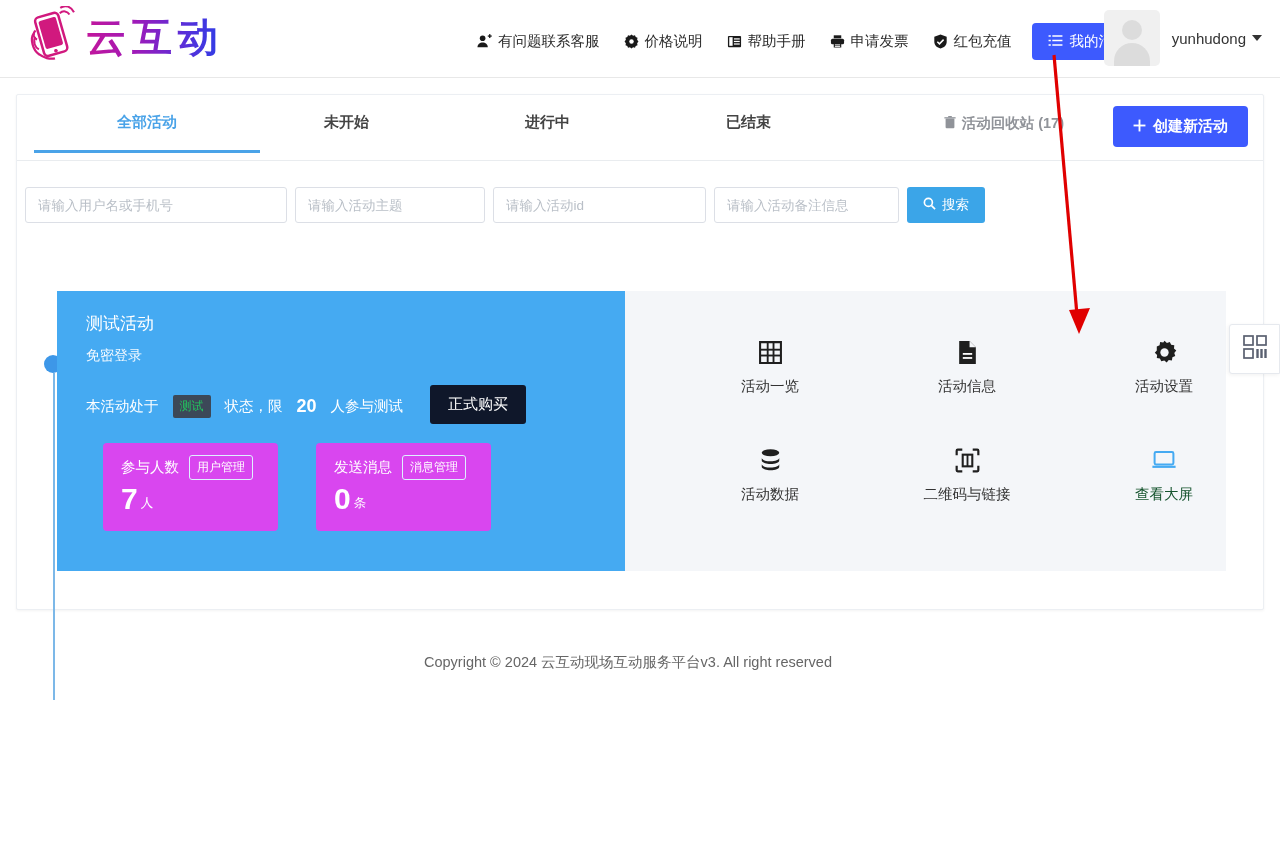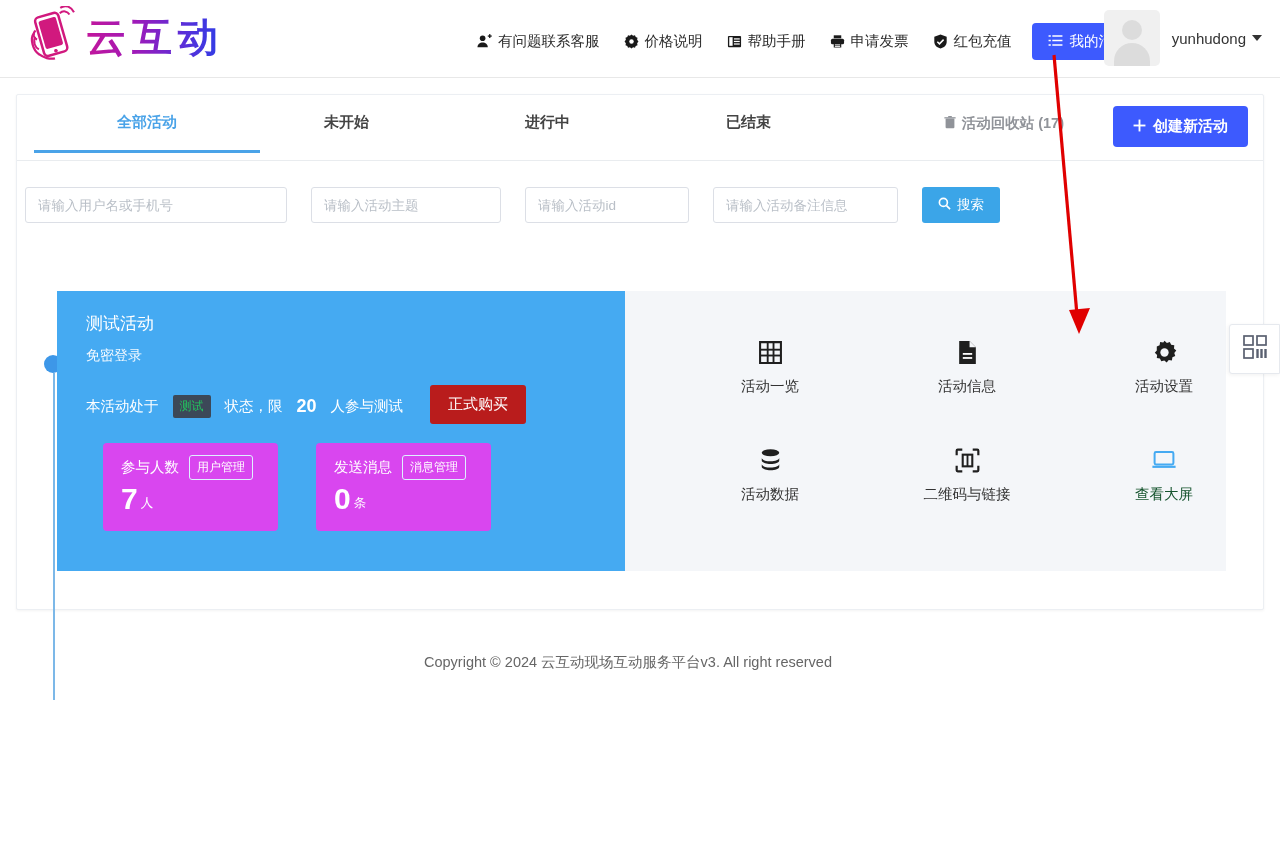--- a/index.html
+++ b/index.html
@@ -76,21 +76,21 @@
   .create-btn {
     position: absolute; right: 15px; top: 11px; background: #3d5afe; color: #fff;
     font-size: 15px; padding: 11px 20px; border-radius: 4px; cursor: pointer;
     display: flex; align-items: center; gap: 7px;
   }
 
   
   .search-row { position: absolute; left: 8px; top: 92px; display: flex; align-items: center; }
   .s-input {
     height: 36px; border: 1px solid #dcdfe6; border-radius: 3px; background: #fff;
-    font-size: 13.5px; color: #333; padding: 0 12px; outline: none; margin-right: 24px;
+    font-size: 13.5px; color: #333; padding: 0 12px; outline: none; margin-right: 8px;
     font-family: "Liberation Sans", sans-serif;
   }
   .s-input::placeholder { color: #b9bfc7; }
   .s-btn {
     height: 36px; background: #3ba5e8; color: #fff; border: none; border-radius: 3px;
     font-size: 13.5px; padding: 0 16px; display: flex; align-items: center; gap: 6px; cursor: pointer;
     font-family: "Liberation Sans", sans-serif;
   }
 
   
@@ -109,21 +109,21 @@
   }
   .blue-card {
     width: 568px; background: #45aaf2; color: #fff; position: relative; flex: none;
   }
   .bc-title { position: absolute; left: 29px; top: 21px; font-size: 17px; }
   .bc-sub { position: absolute; left: 29px; top: 56px; font-size: 14px; color: #f2f9ff; }
   .bc-status { position: absolute; left: 29px; top: 104px; font-size: 14.5px; display: flex; align-items: center; gap: 14px; }
   .chip-test { background: #3c4858; color: #22c55e; font-size: 12px; padding: 3px 7px; border-radius: 2px; }
   .bc-num { font-size: 18px; font-weight: bold; }
   .buy-btn {
-    position: absolute; left: 373px; top: 94px; background: #b91c1c; color: #fff;
+    position: absolute; left: 373px; top: 94px; background: #0f172a; color: #fff;
     font-size: 15px; padding: 10px 18px; border-radius: 3px; cursor: pointer;
   }
   .stat-box {
     position: absolute; top: 152px; width: 175px; height: 88px;
     background: #d946ef; border-radius: 4px;
   }
   .stat-box.one { left: 46px; }
   .stat-box.two { left: 259px; }
   .sb-row { display: flex; align-items: center; gap: 10px; padding: 12px 0 0 18px; }
   .sb-label { font-size: 14.5px; color: #fff; }
@@ -301,21 +301,21 @@
             <rect x="0.6" y="6" width="12.8" height="2"></rect>
           </svg>
         </span>
         <span>创建新活动</span>
       </div>
     </div>
 
     <div class="search-row">
       <input class="s-input" style="width: 262px;" placeholder="请输入用户名或手机号">
       <input class="s-input" style="width: 190px;" placeholder="请输入活动主题">
-      <input class="s-input" style="width: 164px;" placeholder="请输入活动id">
+      <input class="s-input" style="width: 213px;" placeholder="请输入活动id">
       <input class="s-input" style="width: 185px;" placeholder="请输入活动备注信息">
       <button class="s-btn">
         <span>
           <svg width="13" height="13" viewBox="0 0 14 14" fill="none" stroke="#fff" stroke-width="1.8">
             <circle cx="5.8" cy="5.8" r="4.3"></circle>
             <line x1="9.2" y1="9.2" x2="13" y2="13"></line>
           </svg>
         </span>
         <span>搜索</span>
       </button>

